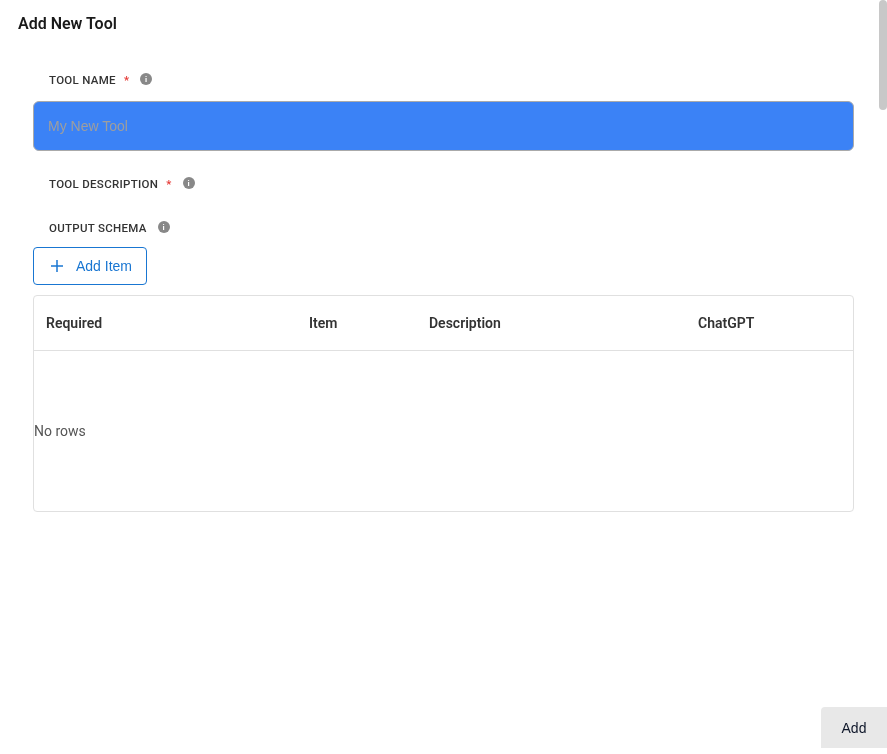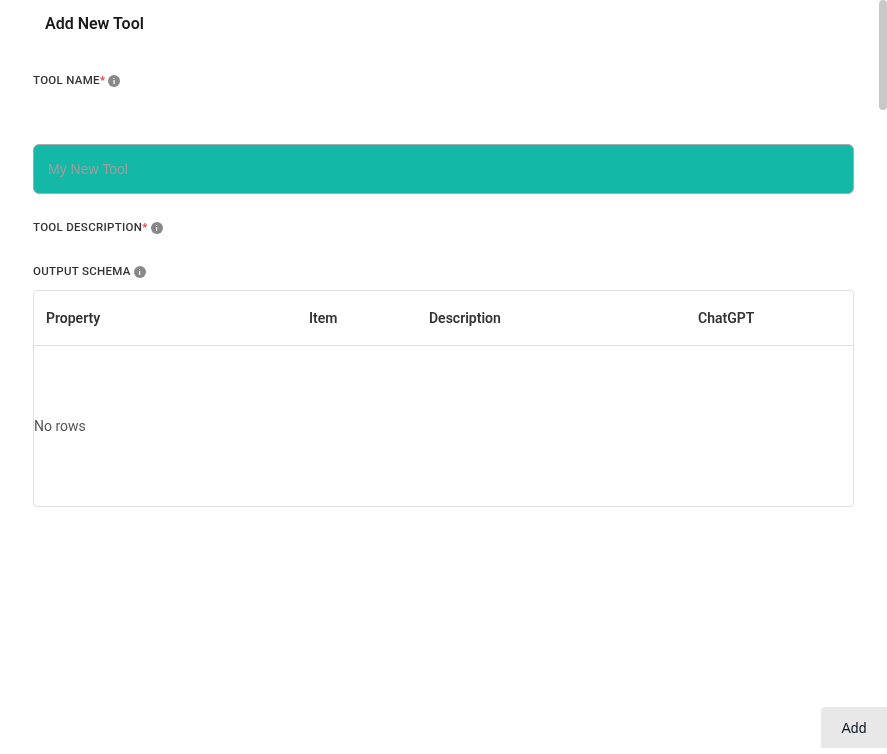--- a/index.html
+++ b/index.html
@@ -13,37 +13,37 @@
       width: 887px;
       height: 754px;
       position: relative;
       overflow: hidden;
     }
     .page-title {
       font-size: 16px;
       font-weight: 600;
       color: #1a1a1a;
       padding: 14px 18px;
-      margin-left: 27px;
     }
     .form-container {
       padding: 0 33px;
     }
     .field-group {
       margin-top: 26px;
     }
     .field-label {
       display: flex;
-      align-items: flex-end;
-      gap: 3px;
+      align-items: flex-start;
+      gap: 11px;
       font-size: 11.5px;
       font-weight: 500;
       color: #333333;
       letter-spacing: 0.3px;
       margin-bottom: 14px;
+      margin-left: 16px;
     }
     .field-label-text {
       text-transform: uppercase;
     }
     .required-asterisk {
       color: #e53935;
       margin-left: -3px;
     }
     .info-icon {
       display: inline-flex;
@@ -60,23 +60,22 @@
       cursor: help;
     }
     .text-input {
       width: 100%;
       height: 50px;
       border: 1px solid #aaaaaa;
       border-radius: 6px;
       padding: 0 14px;
       font-size: 14px;
       color: #333333;
-      background: #14b8a6;
+      background: #3b82f6;
       outline: none;
-      margin-top: 43px;
     }
     .text-input::placeholder {
       color: #9e9e9e;
     }
     .textarea-input {
       width: 100%;
       height: 92px;
       border: 1px solid #cccccc;
       border-radius: 6px;
       padding: 16px 14px;
@@ -222,24 +221,33 @@
       <span class="info-icon">i</span>
     </div>
   </div>
 
 
   <div class="field-group output-schema-group">
     <div class="field-label output-schema-label">
       <span class="field-label-text">OUTPUT SCHEMA</span>
       <span class="info-icon">i</span>
     </div>
+    <button class="add-item-btn">
+      <span class="plus-icon">
+        <svg viewBox="0 0 24 24" fill="none" stroke="#1976d2" stroke-width="2">
+          <line x1="12" y1="4" x2="12" y2="20"></line>
+          <line x1="4" y1="12" x2="20" y2="12"></line>
+        </svg>
+      </span>
+      <span>Add Item</span>
+    </button>
 
     <div class="schema-table">
       <div class="table-header">
-        <div class="col-property">Property</div>
+        <div class="col-property">Required</div>
         <div class="col-type">Item</div>
         <div class="col-description">Description</div>
         <div class="col-required">ChatGPT</div>
       </div>
       <div class="table-body">
         <div class="no-rows">No rows</div>
       </div>
     </div>
   </div>
 

